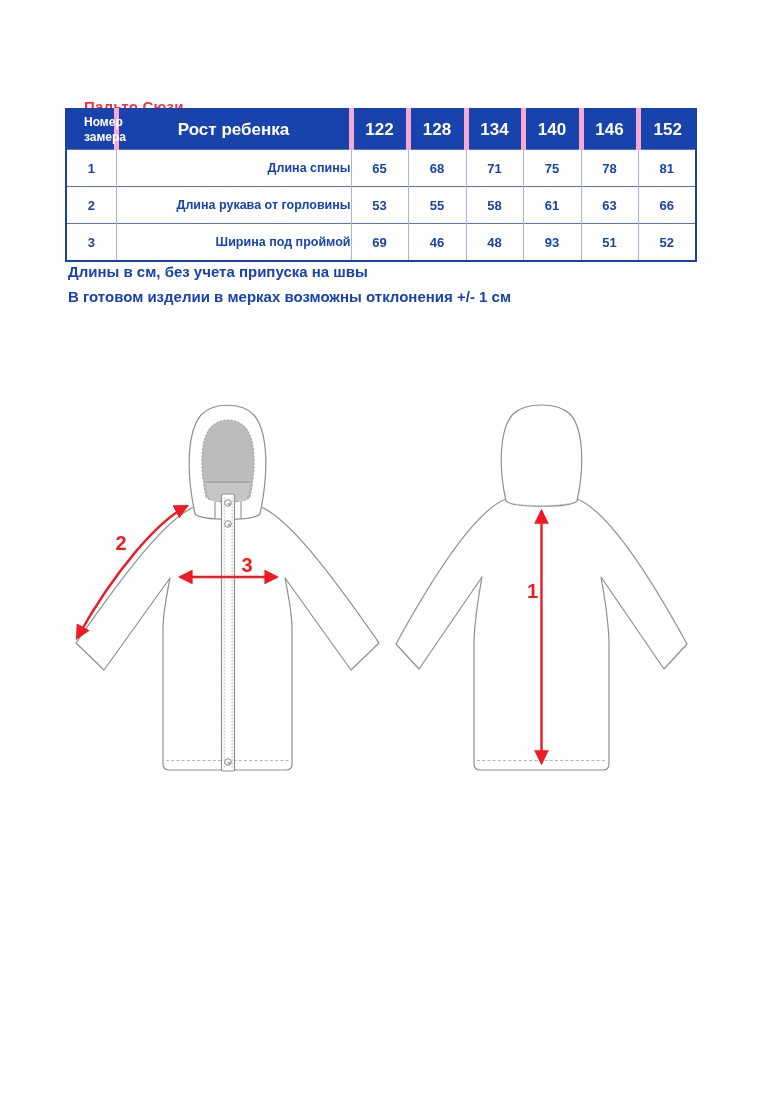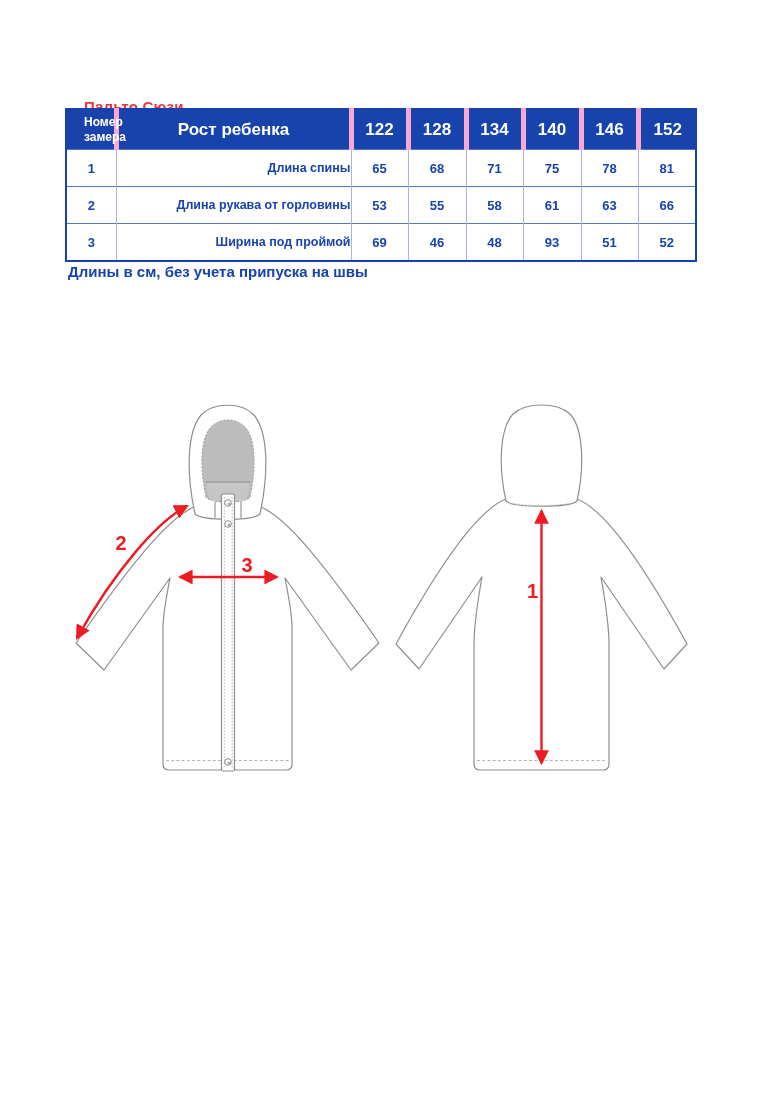--- a/index.html
+++ b/index.html
@@ -135,20 +135,21 @@
         <td>46</td>
         <td>48</td>
         <td>93</td>
         <td>51</td>
         <td>52</td>
       </tr>
     </tbody>
   </table>
 
   <p class="note note-1">Длины в см, без учета припуска на швы</p>
+  <p class="note note-2">В готовом изделии в мерках возможны отклонения +/- 1 см</p>
 
   <svg class="diagram-svg" width="762" height="412" viewBox="0 388 762 412" xmlns="http://www.w3.org/2000/svg">
     <defs>
       <marker id="ah" viewBox="0 0 10 10" refX="8.5" refY="5" markerWidth="6.2" markerHeight="6.2" orient="auto-start-reverse">
         <path d="M0,0 L10,5 L0,10 Z" fill="#ed1c24"></path>
       </marker>
     </defs>
 
     <g>
 

